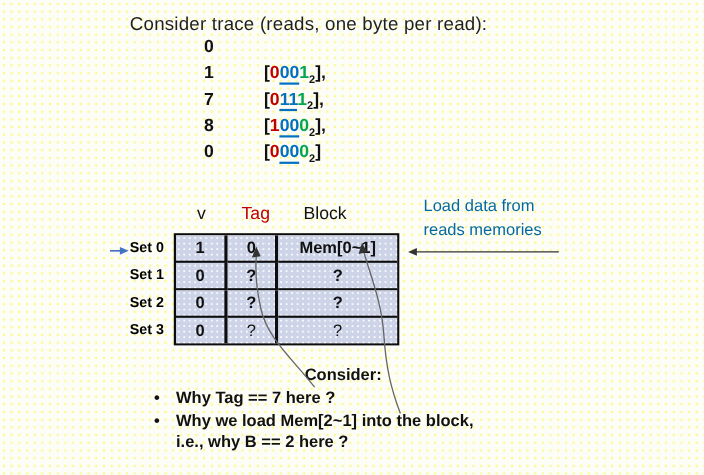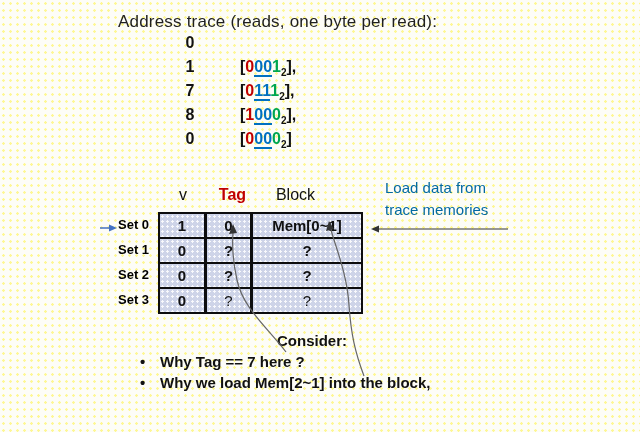--- a/index.html
+++ b/index.html
@@ -22,21 +22,21 @@
   .bit-tag{color:#c00000;}
   .bit-idx{color:#0070c0;border-bottom:2px solid #0070c0;}
   .bit-off{color:#00a651;}
   .bin sub{font-size:10px;color:#111;}
   .blk{color:#111;}
   
   .load-note{left:385px;top:177px;font-size:15px;line-height:22px;color:#0369a1;}
   
   .thead{top:186px;font-size:16px;text-align:center;color:#111;}
   .h-v{left:158px;width:50px;}
-  .h-tag{left:208px;width:49px;color:#c00000;font-weight:bold;}
+  .h-tag{left:208px;width:49px;color:#c00000;}
   .h-block{left:240px;width:111px;}
   
   .ctable{left:158px;top:212px;display:grid;grid-template-columns:47px 46px 108px;border:2px solid #0d0d0d;z-index:1;}
   .cell{
     border-right:3px solid #0d0d0d;border-bottom:2px solid #0d0d0d;
     height:23px;display:flex;align-items:center;justify-content:center;
     font-size:15px;font-weight:bold;color:#111;
     background-color:#ced4e8;
     background-image:radial-gradient(circle, rgba(255,255,255,0.85) 1px, transparent 1.3px);
     background-size:5px 5px;
@@ -54,21 +54,21 @@
   .consider .head{margin-bottom:3px;text-align:center;}
   .consider .b-row{display:flex;margin-top:4px;}
   .consider .dot{width:12px;margin-left:8px;}
   .consider .b-text{margin-left:8px;}
   .consider .cont{margin-left:28px;margin-top:2px;}
   svg.overlay{position:absolute;left:0;top:0;z-index:3;pointer-events:none;}
 </style>
 </head>
 <body>
 
-<div class="abs title">Address trace (reads, one byte per read):</div>
+<div class="abs title">Consider trace (reads, one byte per read):</div>
 
 <div class="abs trace">
   <div class="trace-row">
     <span class="dec">0</span>
   </div>
   <div class="trace-row">
     <span class="dec">1</span>
     <span class="bin"><span class="blk">[</span><span class="bit-tag">0</span><span class="bit-idx">00</span><span class="bit-off">1</span><sub>2</sub><span class="blk">]</span><span class="blk">,</span></span>
   </div>
   <div class="trace-row">
@@ -80,21 +80,21 @@
     <span class="bin"><span class="blk">[</span><span class="bit-tag">1</span><span class="bit-idx">00</span><span class="bit-off">0</span><sub>2</sub><span class="blk">]</span><span class="blk">,</span></span>
   </div>
   <div class="trace-row">
     <span class="dec">0</span>
     <span class="bin"><span class="blk">[</span><span class="bit-tag">0</span><span class="bit-idx">00</span><span class="bit-off">0</span><sub>2</sub><span class="blk">]</span><span class="blk"></span></span>
   </div>
 </div>
 
 <div class="abs load-note">
   <div>Load data from</div>
-  <div>trace memories</div>
+  <div>reads memories</div>
 </div>
 
 <div class="abs thead h-v">v</div>
 <div class="abs thead h-tag">Tag</div>
 <div class="abs thead h-block">Block</div>
 
 <div class="abs setlabels">
   <div class="setlabel">Set 0</div>
   <div class="setlabel">Set 1</div>
   <div class="setlabel">Set 2</div>
@@ -122,20 +122,21 @@
 <div class="abs consider">
   <div class="head">Consider:</div>
   <div class="b-row">
     <span class="dot">•</span>
     <span class="b-text">Why Tag == 7 here ?</span>
   </div>
   <div class="b-row">
     <span class="dot">•</span>
     <span class="b-text">Why we load Mem[2~1] into the block,</span>
   </div>
+  <div class="cont">i.e., why B == 2 here ?</div>
 </div>
 
 <svg class="overlay" width="640" height="432" viewBox="0 0 640 432">
 
   <g>
     <line x1="100" y1="228" x2="111" y2="228" stroke="#4472c4" stroke-width="1.5"></line>
     <polygon points="117,228 109,224.5 109,231.5" fill="#4472c4"></polygon>
   </g>
 
   <g>

